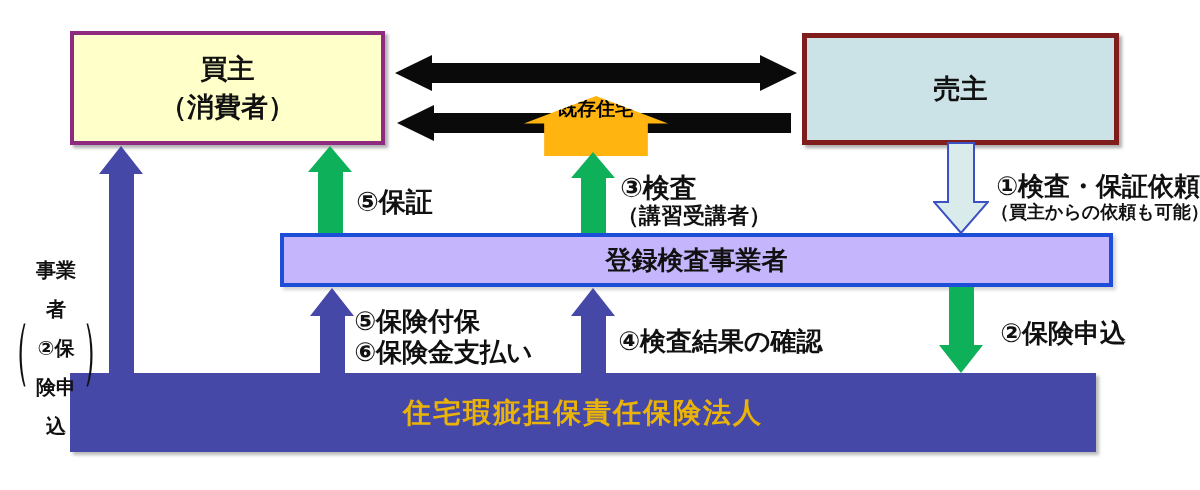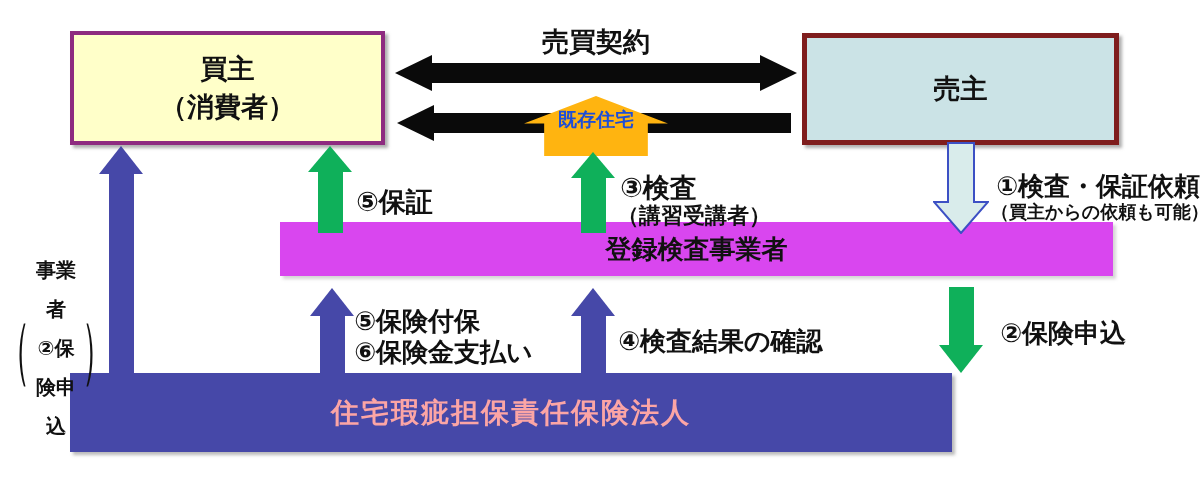--- a/index.html
+++ b/index.html
@@ -11,24 +11,24 @@
 
   
   .node{display:flex;flex-direction:column;align-items:center;justify-content:center;
         text-align:center;font-weight:bold;}
   #buyer-node{left:70px;top:31px;width:307px;height:106px;background:#FFFFC9;
       border:4px solid #8E2B80;box-shadow:3px 3px 3px rgba(110,110,110,.55);
       font-size:27px;line-height:38px;}
   #seller-node{left:802px;top:33px;width:307px;height:102px;background:#CBE3E6;
       border:5px solid #7f1d1d;box-shadow:3px 3px 3px rgba(110,110,110,.55);
       font-size:27px;}
-  #inspector-node{left:280px;top:222px;width:825px;height:46px;background:#d946ef;
-      border:4px solid #d946ef;font-size:26px;box-shadow:3px 3px 3px rgba(150,150,150,.4);}
-  #insurer-node{left:70px;top:373px;width:882px;height:79px;background:#4648A8;
-      color:#fca5a5;font-size:28px;letter-spacing:2px;box-shadow:3px 3px 3px rgba(120,120,120,.5);}
+  #inspector-node{left:280px;top:233px;width:825px;height:46px;background:#c4b5fd;
+      border:4px solid #1d4ed8;font-size:26px;box-shadow:3px 3px 3px rgba(150,150,150,.4);}
+  #insurer-node{left:70px;top:373px;width:1026px;height:79px;background:#4648A8;
+      color:#eab308;font-size:28px;letter-spacing:2px;box-shadow:3px 3px 3px rgba(120,120,120,.5);}
 
   
   .h-arrow{display:flex;flex-direction:row;align-items:center;}
   .h-shaft{flex:1;height:20px;background:#0a0a0a;}
   .head-left{width:0;height:0;border-top:18px solid transparent;border-bottom:18px solid transparent;
              border-right:37px solid #0a0a0a;}
   .head-right{width:0;height:0;border-top:18px solid transparent;border-bottom:18px solid transparent;
              border-left:37px solid #0a0a0a;}
   #sales-contract-arrow{left:395px;top:55px;width:402px;height:36px;}
   #existing-house-arrow{left:397px;top:105px;width:394px;height:36px;}
@@ -53,22 +53,22 @@
   #arrow-insured-to-inspector{left:310px;top:288px;height:85px;}
   #arrow-insured-to-inspector .v-shaft{height:57px;}
   #arrow-result-confirm{left:571px;top:288px;height:85px;}
   #arrow-result-confirm .v-shaft{height:57px;}
   #arrow-apply{left:939px;top:287px;height:86px;}
   #arrow-apply .v-shaft{height:58px;}
 
   
   #existing-house-icon{left:524px;top:96px;width:144px;height:60px;background:#FFB410;
       clip-path:polygon(50% 0,100% 46%,86% 46%,86% 100%,14% 100%,14% 46%,0 46%);
-      display:flex;justify-content:center;align-items:center;
-      color:#1d4ed8;font-weight:bold;font-size:19px;padding-bottom:0;}
+      display:flex;justify-content:center;align-items:flex-start;
+      color:#000000;font-weight:bold;font-size:19px;padding-bottom:0;}
   #existing-house-icon span{margin-bottom:12px;}
 
   
   .lbl{font-weight:bold;white-space:nowrap;}
   #sales-contract-label{left:395px;top:24px;width:402px;text-align:center;font-size:27px;}
   #label-step6{left:2px;top:188px;width:106px;text-align:center;font-size:26px;line-height:32px;white-space:normal;}
   #bracket-step6{left:0px;top:251px;width:112px;display:flex;align-items:center;justify-content:center;}
   .paren{font-size:30px;font-weight:400;transform:scaleY(2.45);line-height:30px;}
   .bracket-text{font-size:20px;font-weight:bold;line-height:39px;text-align:center;margin:0 1px;}
   #label-step5{left:356px;top:184px;font-size:27px;}
@@ -98,21 +98,20 @@
   </div>
 
   <div class="abs node" id="inspector-node">
     <span>登録検査事業者</span>
   </div>
 
   <div class="abs node" id="insurer-node">
     <span>住宅瑕疵担保責任保険法人</span>
   </div>
 
-  <div class="abs lbl" id="sales-contract-label">売買契約</div>
 
   <div class="abs h-arrow" id="sales-contract-arrow">
     <div class="head-left"></div>
     <div class="h-shaft"></div>
     <div class="head-right"></div>
   </div>
 
   <div class="abs h-arrow" id="existing-house-arrow">
     <div class="head-left"></div>
     <div class="h-shaft"></div>

